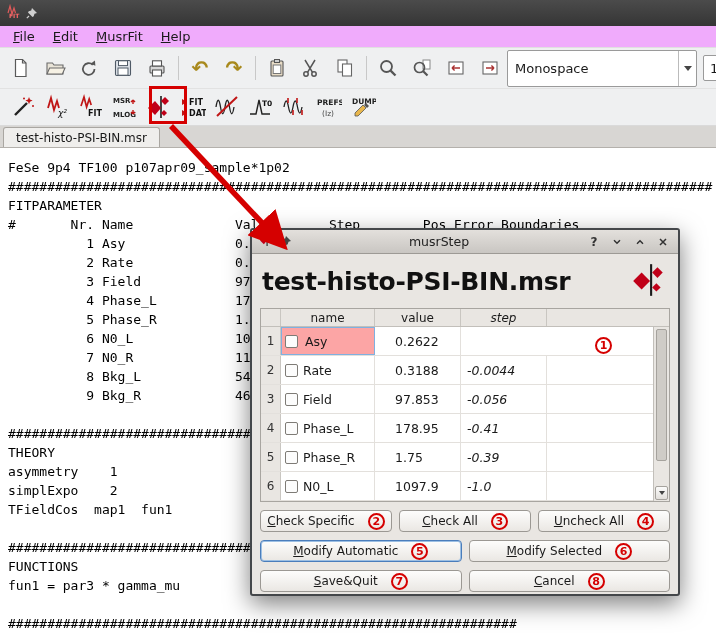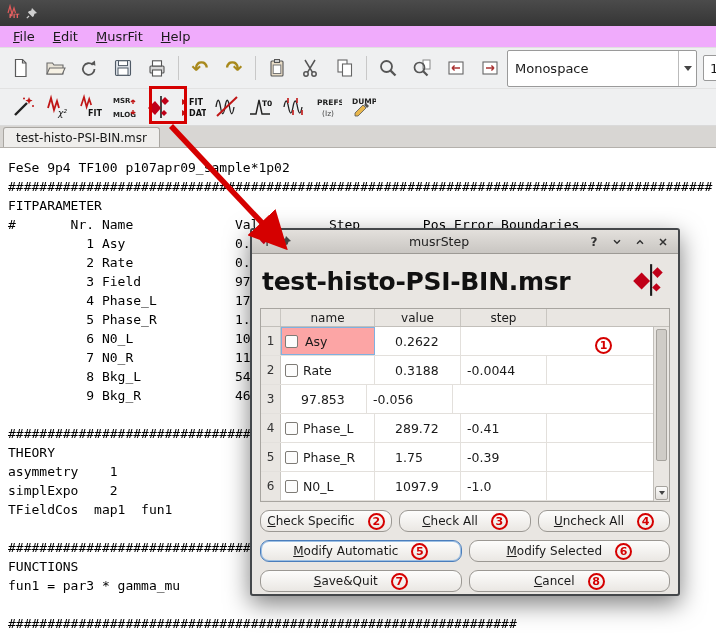--- a/index.html
+++ b/index.html
@@ -81,37 +81,37 @@
   .mt-head { display:flex; height:18px; background:#e9e6e2; border-bottom:1px solid #c2bfba; font-size:12px; }
   .mt-head > div { border-right:1px solid #c9c6c1; display:flex; align-items:center; justify-content:center; }
   .mt-head > .c-extra { border-right:none; }
   .mt-row { display:flex; height:29px; margin-right:16px; border-bottom:1px solid #e3e0dc; }
   .c-num { width:20px; flex:none; background:#e9e6e2; border-right:1px solid #c9c6c1;
     display:flex; align-items:center; justify-content:center; font-size:12px; color:#333; }
   .c-name { width:94px; flex:none; border-right:1px solid #e3e0dc; display:flex; align-items:center;
     gap:5px; padding-left:4px; }
   .c-name.sel { background:#fca5a5; outline:1px solid #7fb0e0; outline-offset:-1px;gap:7px; }
   .c-val { width:86px; flex:none; border-right:1px solid #e3e0dc; display:flex; align-items:center; padding-left:20px; }
-  .c-step { width:86px; flex:none; border-right:1px solid #e3e0dc; display:flex; align-items:center; padding-left:6px; }
+  .c-step { width:86px; flex:none; border-right:1px solid #e3e0dc; display:flex; align-items:center; padding-left:6px;font-style:italic; }
   .c-extra { flex:1; }
   .mt-head .c-name,.mt-head .c-val,.mt-head .c-step { padding-left:0; }
   .cb { width:13px; height:13px; background:#fcfcfc; border:1px solid #7e7b76; border-radius:2px; flex:none; }
 
   .vscroll { position:absolute; top:18px; right:0; bottom:0; width:16px; background:#e9e6e2;
     border-left:1px solid #c2bfba; }
   .vthumb { position:absolute; top:2px; left:2px; right:2px; height:132px; background:#cfccc7;
     border:1px solid #a5a29d; border-radius:2px; }
   .vbtn { position:absolute; bottom:1px; left:1px; right:1px; height:14px;
     background:linear-gradient(#fbfbfa,#e3e0dc); border:1px solid #a5a29d; border-radius:2px;
     display:flex; align-items:center; justify-content:center; }
   .tri-dn-xs { width:0;height:0;border-left:3.5px solid transparent;border-right:3.5px solid transparent;border-top:4.5px solid #444; }
 
   .btn-row { display:flex; gap:7px; margin:8px 8px 0 8px; }
   .btn-row + .btn-row { }
-  .qbtn { flex:1; height:22px; border:1px solid #9b9893; border-radius:9px;
+  .qbtn { flex:1; height:22px; border:1px solid #9b9893; border-radius:4px;
     background:linear-gradient(#fdfdfc,#eae7e3); font-family:inherit; font-size:12px; color:#1a1a1a;
     display:flex; align-items:center; justify-content:center; gap:13px; cursor:default; }
   .qbtn .bl { display:block; }
   .qbtn .bl::first-letter { text-decoration:underline; }
   .qbtn.focused { border-color:#4a7dbb; box-shadow:inset 0 0 0 1px #9cbfe3; }
 </style>
 </head>
 <body>
 
 <div class="window">
@@ -424,31 +424,35 @@
         <div class="c-name">
           <span class="cb"></span>
           <span>Rate</span>
         </div>
         <div class="c-val">0.3188</div>
         <div class="c-step">-0.0044</div>
         <div class="c-extra"></div>
       </div>
       <div class="mt-row">
         <div class="c-num">3</div>
+        <div class="c-name">
+          <span class="cb"></span>
+          <span>Field</span>
+        </div>
         <div class="c-val">97.853</div>
         <div class="c-step">-0.056</div>
         <div class="c-extra"></div>
       </div>
       <div class="mt-row">
         <div class="c-num">4</div>
         <div class="c-name">
           <span class="cb"></span>
           <span>Phase_L</span>
         </div>
-        <div class="c-val">289.72</div>
+        <div class="c-val">178.95</div>
         <div class="c-step">-0.41</div>
         <div class="c-extra"></div>
       </div>
       <div class="mt-row">
         <div class="c-num">5</div>
         <div class="c-name">
           <span class="cb"></span>
           <span>Phase_R</span>
         </div>
         <div class="c-val">1.75</div>

